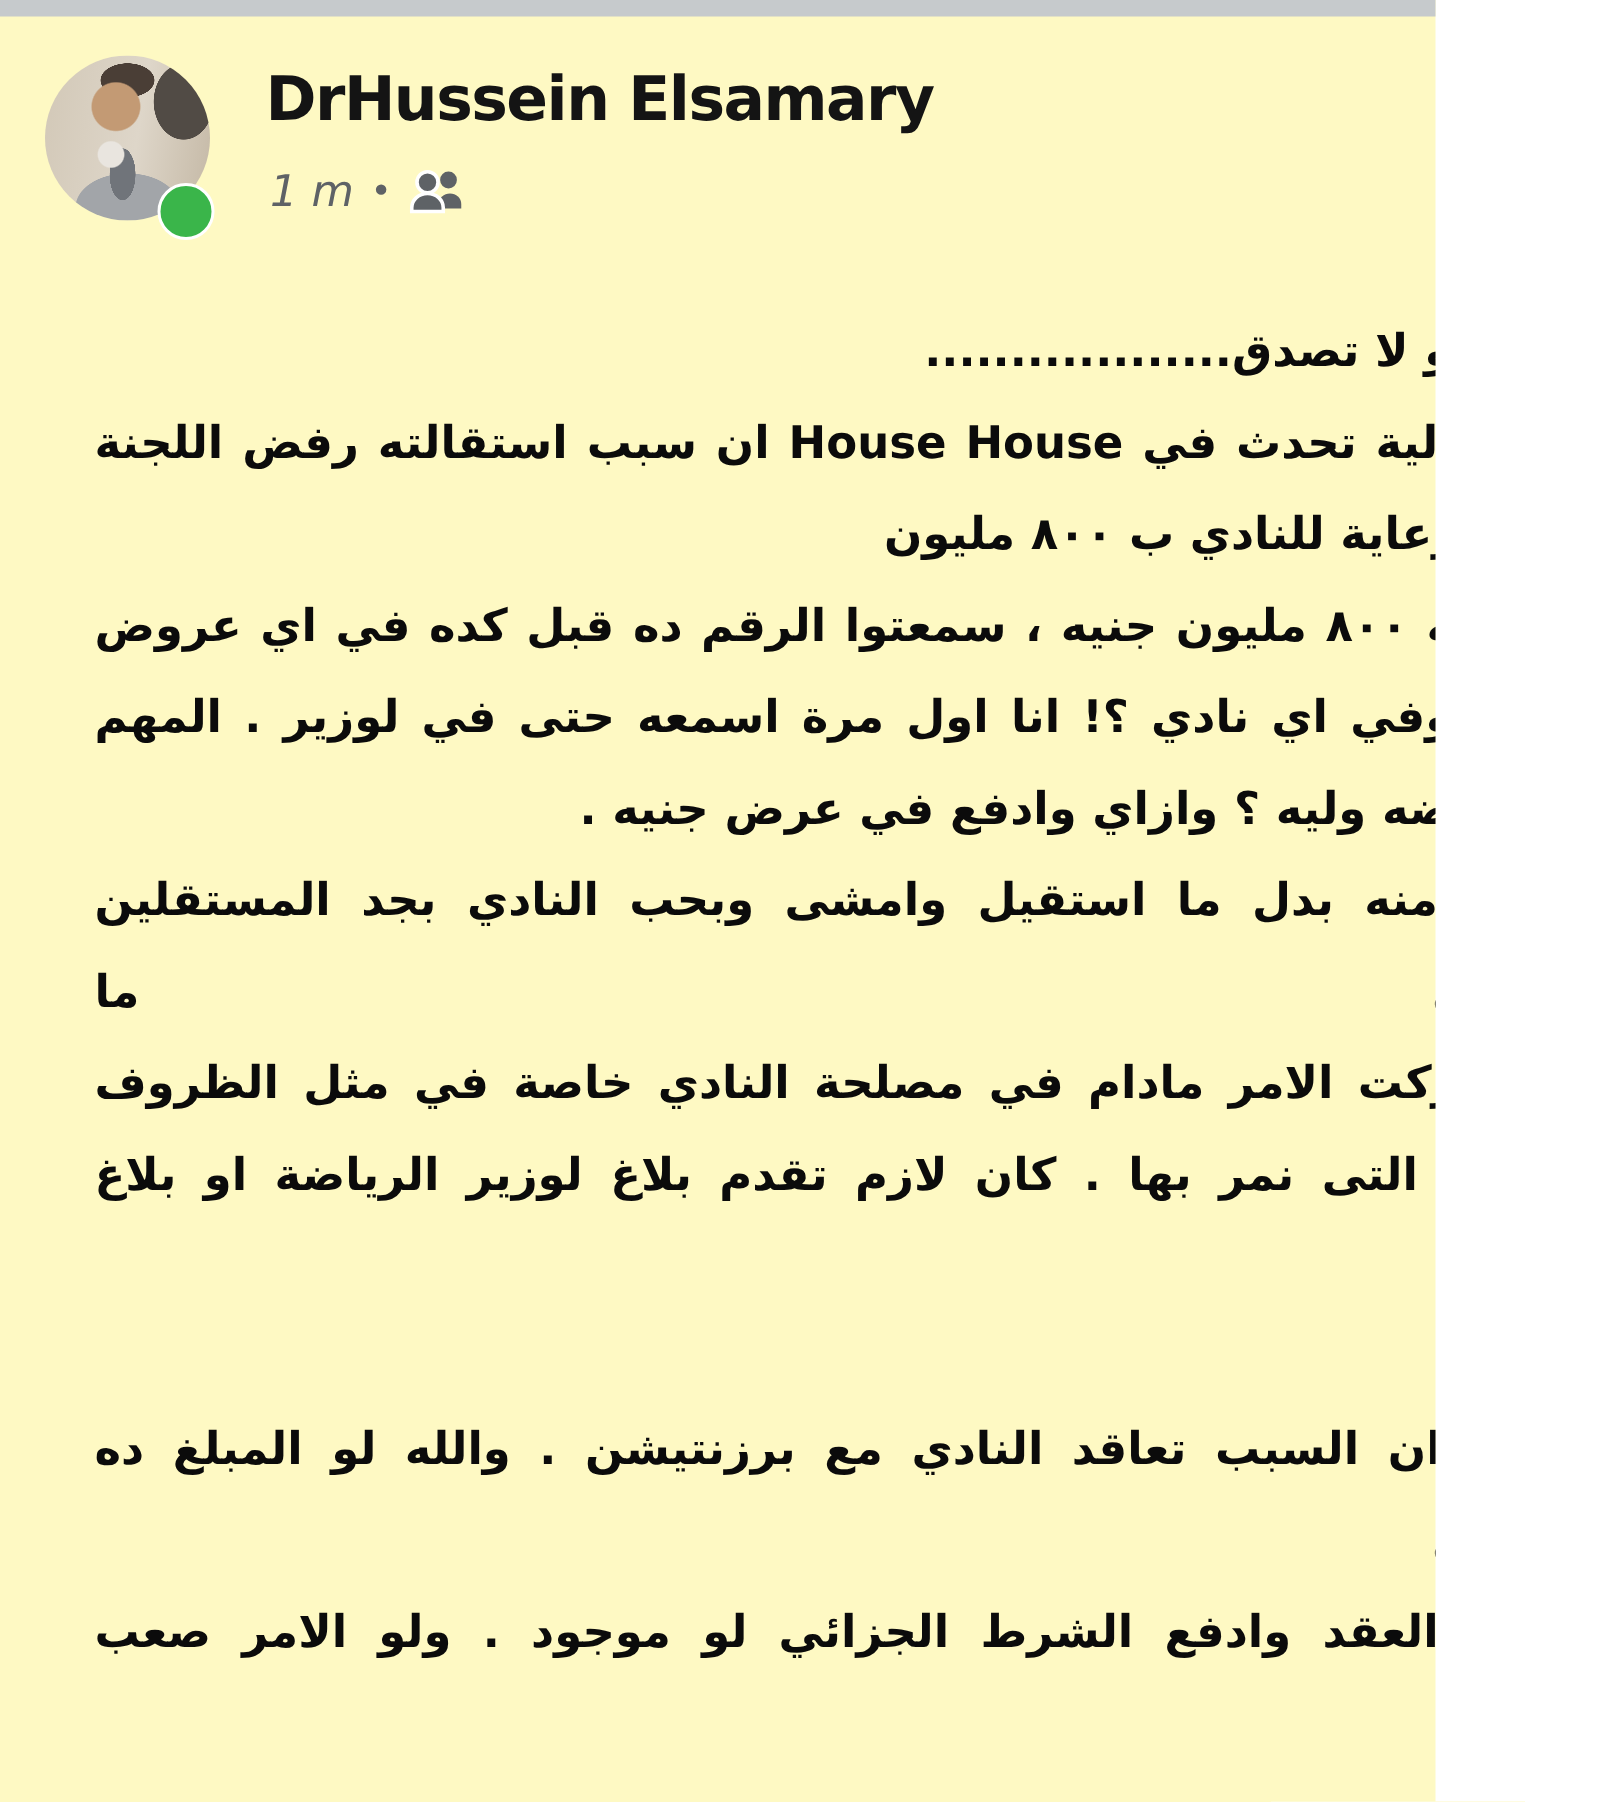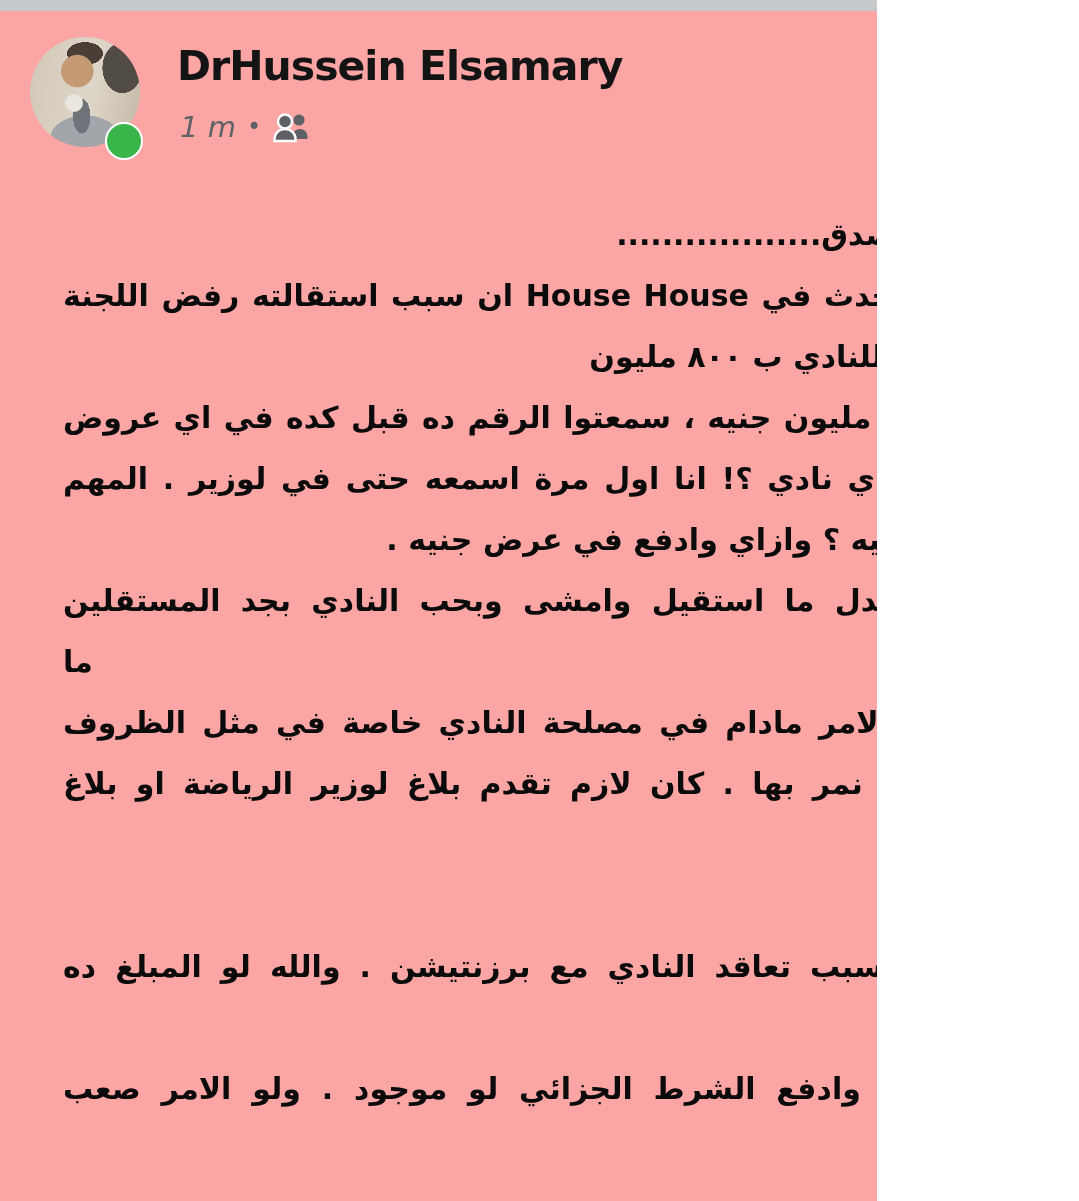--- a/index.html
+++ b/index.html
@@ -1,17 +1,17 @@
 <!DOCTYPE html>
 <html lang="ar"><head>
 <meta charset="utf-8">
 <style>
   html,body{margin:0;padding:0;}
   body{background:#fff;font-family:"DejaVu Sans",sans-serif;}
-  .page{position:relative;width:877px;height:1201px;background:#fca5a5;overflow:hidden;}
+  .page{position:relative;width:957px;height:1201px;background:#fef9c3;overflow:hidden;}
 
   .topbar{position:absolute;left:0;top:0;width:1079px;height:11px;background:#c6cacc;}
 
   
   .avatar{position:absolute;left:30px;top:37px;width:110px;height:110px;border-radius:50%;overflow:hidden;
     background:
       radial-gradient(circle at 40% 60%, #e9e5df 0 9%, rgba(0,0,0,0) 10%),
       radial-gradient(ellipse 13% 26% at 47% 72%, #70747a 0 60%, rgba(0,0,0,0) 61%),
       radial-gradient(circle at 43% 31%, #c39a74 0 16%, rgba(0,0,0,0) 17%),
       radial-gradient(ellipse 27% 17% at 50% 15%, #4a3e36 0 60%, rgba(0,0,0,0) 61%),

